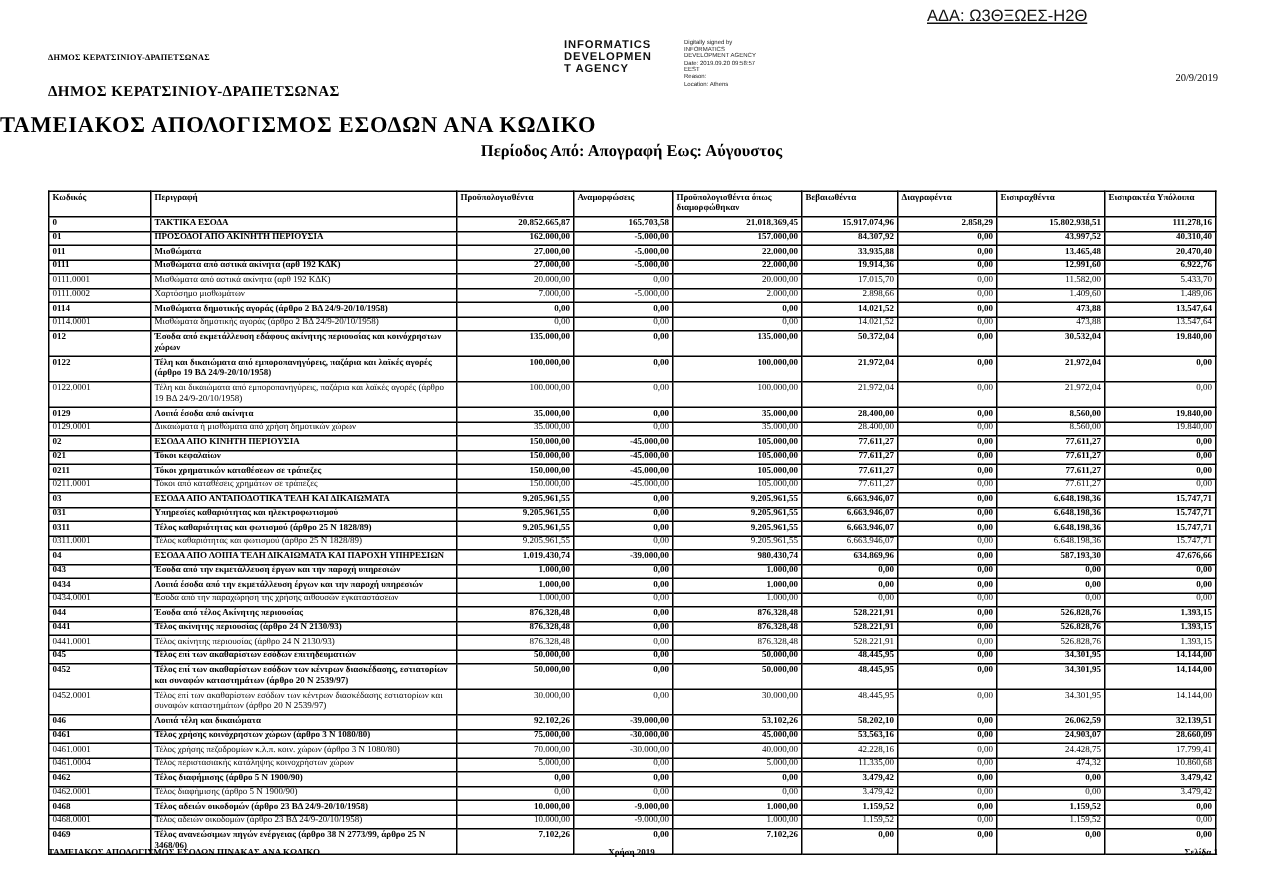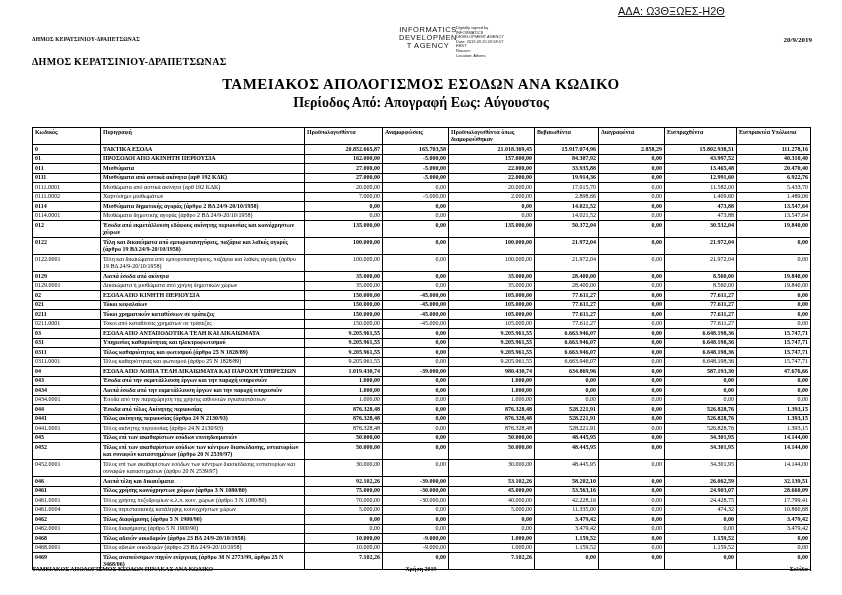--- a/index.html
+++ b/index.html
@@ -3,29 +3,29 @@
 <meta charset="utf-8">
 <style>
   html,body{margin:0;padding:0;}
   body{
     width:842px;height:595px;background:#ffffff;color:#000;
     font-family:"Liberation Serif", serif;position:relative;overflow:hidden;
   }
   .abs{position:absolute;}
   
   .muni-small{left:32px;top:36px;font-size:5.5px;font-weight:bold;letter-spacing:.2px;}
-  .stamp-agency{left:399px;top:26px;font-family:"Liberation Sans",sans-serif;
-    font-size:7.5px;font-weight:normal;line-height:8px;letter-spacing:.6px;white-space:pre-line;color:#111;text-align:center;}
+  .stamp-agency{left:376px;top:26px;font-family:"Liberation Sans",sans-serif;
+    font-size:7.5px;font-weight:bold;line-height:8px;letter-spacing:.6px;white-space:pre-line;color:#111;}
   .stamp-sig{left:456px;top:26px;font-family:"Liberation Sans",sans-serif;
     font-size:4px;line-height:4.6px;white-space:pre-line;color:#222;}
   .ada{left:618px;top:5px;font-family:"Liberation Sans",sans-serif;font-size:11px;color:#111;text-decoration:underline;}
-  .doc-date{right:30px;top:36px;font-size:7px;font-weight:bold;}
+  .doc-date{right:30px;top:48px;font-size:7px;font-weight:normal;}
   .muni-main{left:32px;top:56px;font-size:10px;font-weight:bold;letter-spacing:.3px;}
-  .title{left:0;right:0;top:76px;text-align:center;font-size:15px;font-weight:bold;letter-spacing:.5px;font-family:Liberation Serif, serif;}
-  .subtitle{left:0;right:0;top:95px;text-align:center;font-size:14px;font-weight:bold;}
+  .title{left:0;right:0;top:76px;text-align:left;font-size:15px;font-weight:bold;letter-spacing:.5px;font-family:Liberation Serif, serif;}
+  .subtitle{left:0;right:0;top:95px;text-align:center;font-size:11px;font-weight:bold;}
   
   table.report{
     position:absolute;left:32px;top:127px;width:778px;
     border-collapse:collapse;table-layout:fixed;
     font-size:6px;line-height:7.5px;
   }
   table.report th, table.report td{
     border:1px solid #000;padding:0.5px 2px;vertical-align:top;
     overflow:hidden;word-wrap:break-word;
   }

